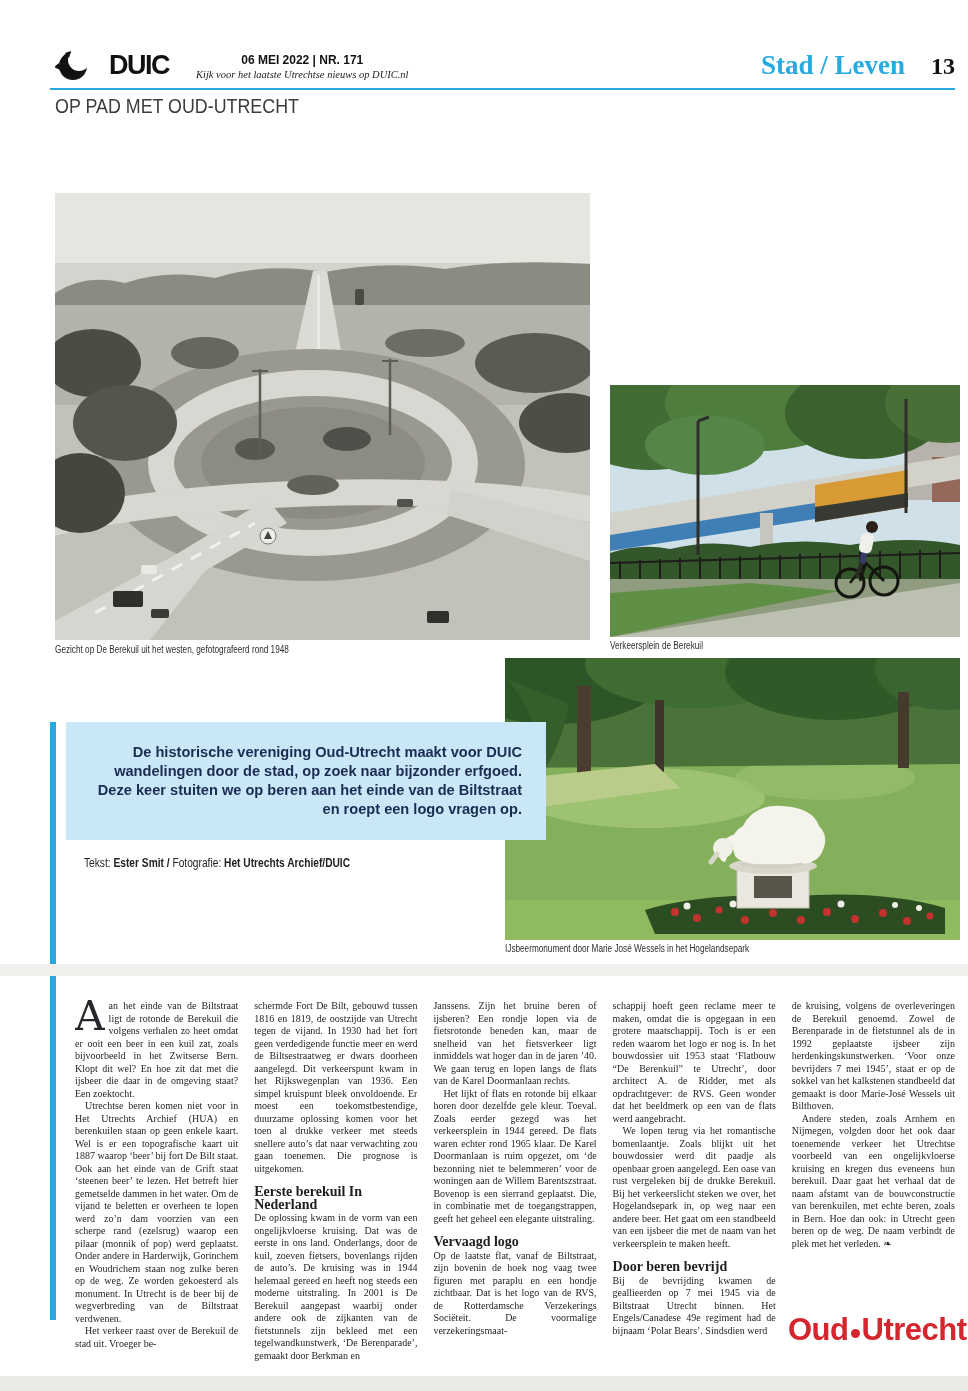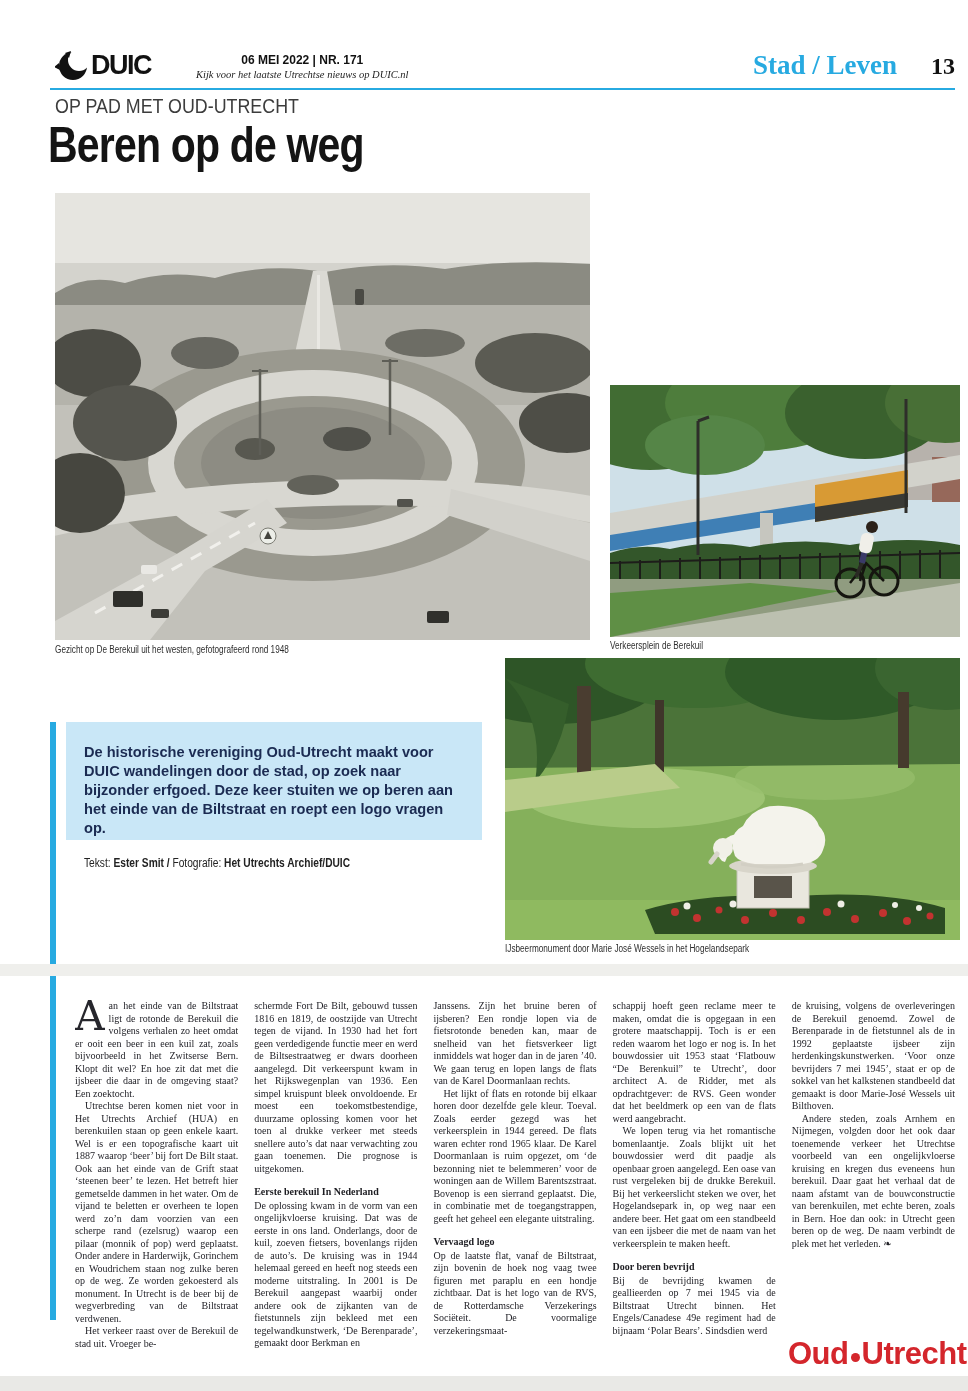--- a/index.html
+++ b/index.html
@@ -6,62 +6,62 @@
     --cyan:#27aae1; --intro-bg:#c9e7f7; --intro-text:#1b2b52; --red:#d4262c; --ink:#1c1c1c;
   }
   *{margin:0;padding:0;box-sizing:border-box;}
   html,body{background:#888;}
   .page{position:relative;width:968px;height:1391px;background:#fff;margin:0 auto;
     font-family:"Liberation Sans",sans-serif;color:var(--ink);overflow:hidden;}
   .abs{position:absolute;}
   .cond{display:inline-block;transform:scaleX(.85);transform-origin:0 50%;white-space:nowrap;}
 
   
-  .brand{left:55px;top:50px;display:flex;align-items:center;gap:2px;}
+  .brand{left:55px;top:50px;display:flex;align-items:center;gap:20px;}
   .brand-word{font-size:27px;font-weight:800;letter-spacing:-1.5px;color:#111;}
   .dateblock{left:196px;top:53px;line-height:1.25;}
   .date-line{font-size:12px;font-weight:700;color:#111;text-align:center;}
   .tagline{font-size:10.5px;font-style:italic;color:#222;font-family:"Liberation Serif",serif;}
-  .section-block{right:13px;top:50px;display:flex;align-items:baseline;gap:22px;
+  .section-block{right:13px;top:50px;display:flex;align-items:baseline;gap:14px;
     font-family:"Liberation Serif",serif;}
   .section-name{font-size:27px;font-weight:700;color:var(--cyan);}
   .page-num{font-size:24px;font-weight:700;color:#111;margin-left:12px;}
   .head-rule{left:50px;top:88px;width:905px;height:2px;background:var(--cyan);}
 
   .kicker{left:55px;top:94px;font-size:21px;color:#3c3c3c;}
   .headline{left:48px;top:116px;font-size:50px;font-weight:800;color:#141414;letter-spacing:-1px;}
   .headline .cond{transform:scaleX(.82);}
 
   figure{position:absolute;overflow:hidden;background:#ddd;}
   figure svg{display:block;width:100%;height:100%;}
   .caption{font-size:10px;color:#2e2e2e;font-weight:500;}
   .caption .cond{transform:scaleX(.82);}
 
   .accent-bar{left:50px;top:722px;width:6px;height:598px;background:var(--cyan);}
-  .intro-box{left:66px;top:722px;width:416px;height:118px;background:var(--intro-bg);
-    padding:21px 24px 0 18px;}
+  .intro-box{left:66px;top:722px;width:480px;height:118px;background:var(--intro-bg);
+    padding:21px 24px 0 18px;text-align:right;}
   .intro-box p{font-size:14.6px;line-height:19px;font-weight:700;color:var(--intro-text);}
   .byline{left:84px;top:856px;font-size:12px;color:#222;}
   .byline b{font-weight:700;}
 
   .band{left:0;top:964px;width:968px;height:12px;background:#efefec;}
   .bottom-strip{left:0;top:1376px;width:968px;height:15px;background:#e9e9e6;}
 
   .columns{left:75px;top:1000px;width:880px;height:378px;display:flex;gap:16px;}
   .col{flex:1 1 0;overflow:hidden;font-family:"Liberation Serif",serif;font-size:10px;
     line-height:12.5px;text-align:justify;color:#24242a;}
   .col p{margin:0;}
   .col p.indent{text-indent:10px;}
-  .col h3{font-size:10px;line-height:12.5px;margin-top:11px;margin-bottom:1px;
+  .col h3{font-size:14px;line-height:12.5px;margin-top:11px;margin-bottom:1px;
     font-weight:700;text-align:left;color:#1d1d22;}
   .dropcap{float:left;font-size:41px;line-height:33px;padding-right:4px;
     font-family:"DejaVu Serif",serif;color:#26262c;}
 
   .oud-logo{left:788px;top:1312px;color:var(--red);font-weight:800;font-size:31px;
-    letter-spacing:-0.5px;display:flex;align-items:center;margin-top:24px;}
+    letter-spacing:-0.5px;display:flex;align-items:center;}
   .oud-dot{width:9px;height:9px;border-radius:50%;background:var(--red);margin:6px 2px 0 2px;display:inline-block;}
 </style>
 </head>
 <body>
 
 <div class="page">
 
   <div class="abs brand">
     <svg width="34" height="31" viewBox="0 0 34 31">
       <circle cx="18" cy="16" r="14" fill="#111"></circle>
@@ -75,21 +75,20 @@
     <div class="date-line">06 MEI 2022 | NR. 171</div>
     <div class="tagline">Kijk voor het laatste Utrechtse nieuws op DUIC.nl</div>
   </div>
   <div class="abs section-block">
     <span class="section-name">Stad / Leven</span>
     <span class="page-num">13</span>
   </div>
   <div class="abs head-rule"></div>
 
   <div class="abs kicker"><span class="cond">OP PAD MET OUD-UTRECHT</span></div>
-  <h1 class="abs headline"><span class="cond">Beren op de weg</span></h1>
 
   <figure class="abs" style="left:55px;top:193px;width:535px;height:447px;">
     <svg viewBox="0 0 535 447" preserveAspectRatio="none">
       <rect width="535" height="447" fill="#c2c1ba"></rect>
       <rect width="535" height="90" fill="#e6e5e0"></rect>
       <rect y="70" width="535" height="30" fill="#d4d3cd"></rect>
       <path d="M0,100 q30,-20 70,-10 q40,-14 90,-5 q50,-16 110,-6 q60,-12 120,-3 q60,-10 145,-5 L535,118 L0,118 Z" fill="#8b8b82"></path>
       <rect y="112" width="535" height="100" fill="#b4b3ab"></rect>
 
       <polygon points="258,78 272,78 296,215 228,215" fill="#dbdad4"></polygon>

